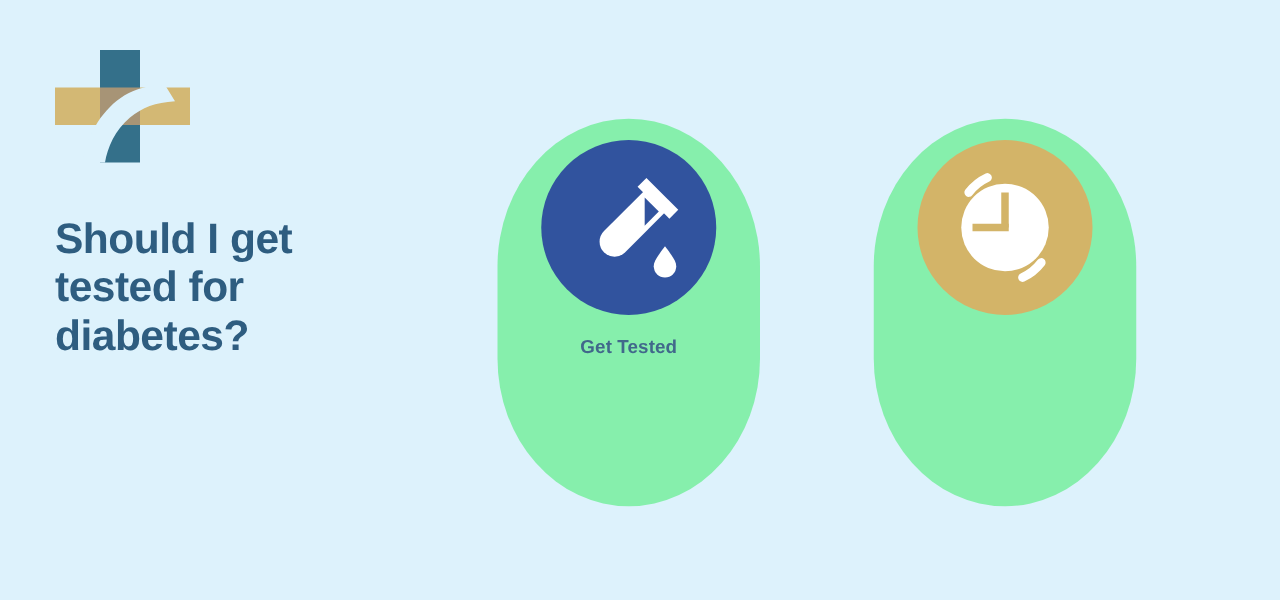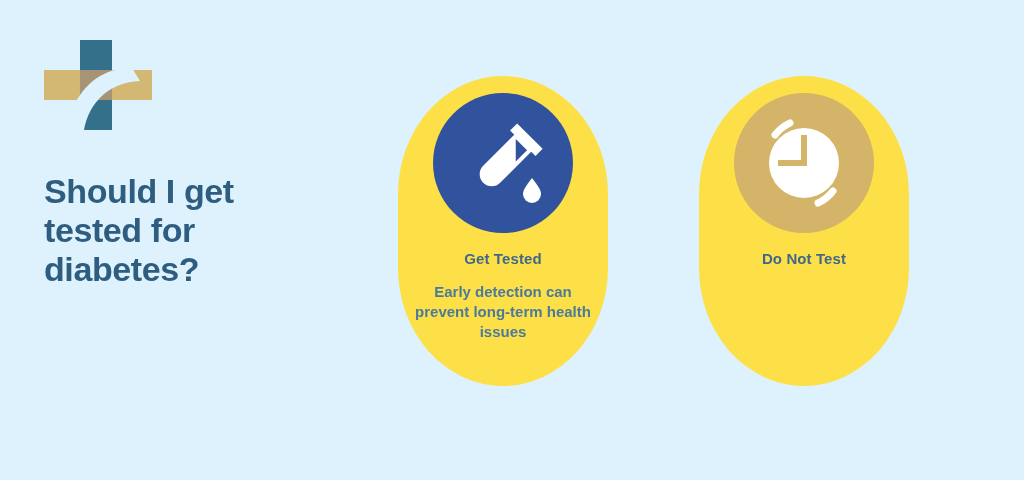--- a/index.html
+++ b/index.html
@@ -47,24 +47,24 @@
     font-size: 34px;
     line-height: 1.14;
     font-weight: bold;
     letter-spacing: -0.4px;
     color: #2e5d80;
   }
 
   
   .card {
     position: absolute;
-    top: 76px;
+    top: 95px;
     width: 210px;
     height: 310px;
-    background: #fde047;
+    background: #86efac;
     border-radius: 105px / 118px;
   }
   #card-get-tested { left: 398px; }
   #card-do-not-test { left: 699px; }
 
   .card-icon-badge {
     position: absolute;
     left: 50%;
     top: 17px;
     transform: translateX(-50%);
@@ -142,37 +142,35 @@
           <path d="M52 32 h36 v10 h-36 Z" fill="#ffffff"></path>
 
           <path d="M62 44 h16 v16 Z" fill="#31539e"></path>
         </g>
 
         <path d="M99 85 c 6 8 9 12 9 16 a 9 9 0 0 1 -18 0 c 0 -4 3 -8 9 -16 Z" fill="#ffffff"></path>
       </svg>
     </div>
 
     <div class="card-title">Get Tested</div>
-    <div class="card-body">Early detection can prevent long-term health issues</div>
 
   </div>
 
   <div class="card" id="card-do-not-test">
 
     <div class="card-icon-badge" id="icon-badge-do-not-test">
       <svg viewBox="0 0 140 140" aria-hidden="true">
 
         <circle cx="70" cy="70" r="35" fill="#ffffff"></circle>
 
         <path d="M67 42 h6 v28 h-6 Z" fill="#d3b468"></path>
         <path d="M44 67 h29 v6 h-29 Z" fill="#d3b468"></path>
 
         <path d="M41 42 A 40 40 0 0 1 56 30" stroke="#ffffff" stroke-width="7" stroke-linecap="round" fill="none"></path>
 
         <path d="M99 98 A 40 40 0 0 1 84 110" stroke="#ffffff" stroke-width="7" stroke-linecap="round" fill="none"></path>
       </svg>
     </div>
 
-    <div class="card-title">Do Not Test</div>
 
   </div>
 
 </div>
 
 </body></html>

